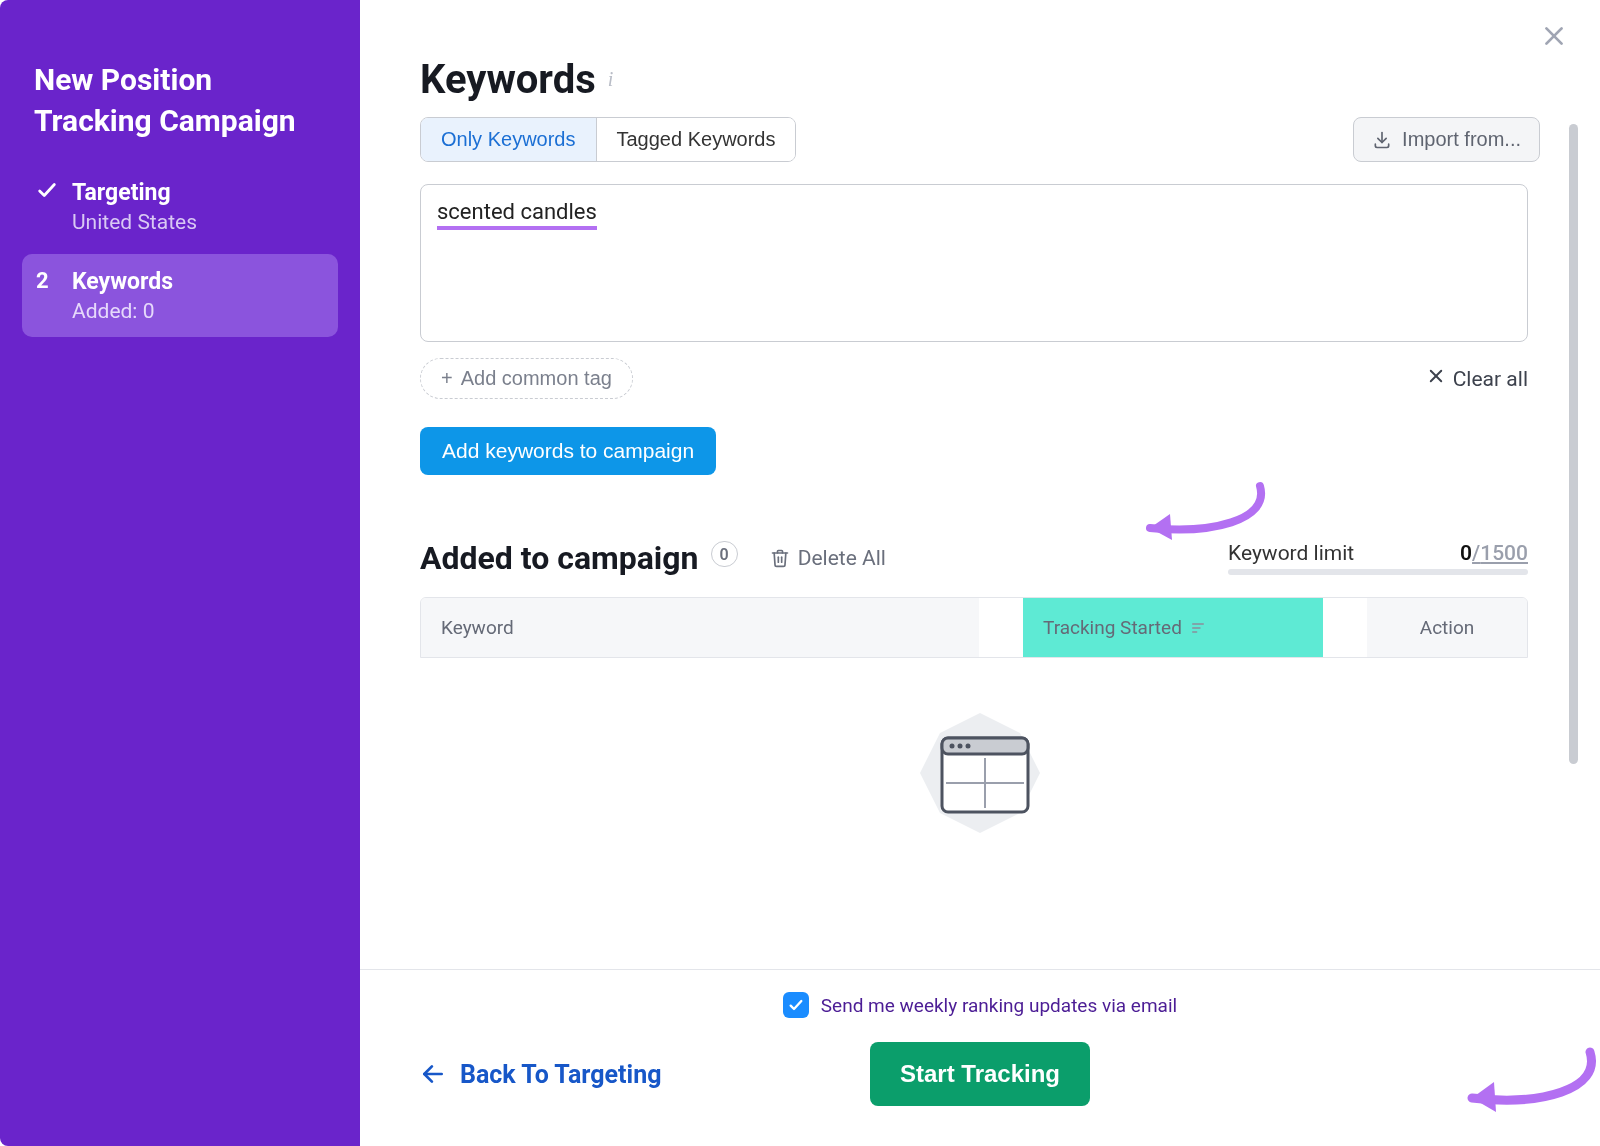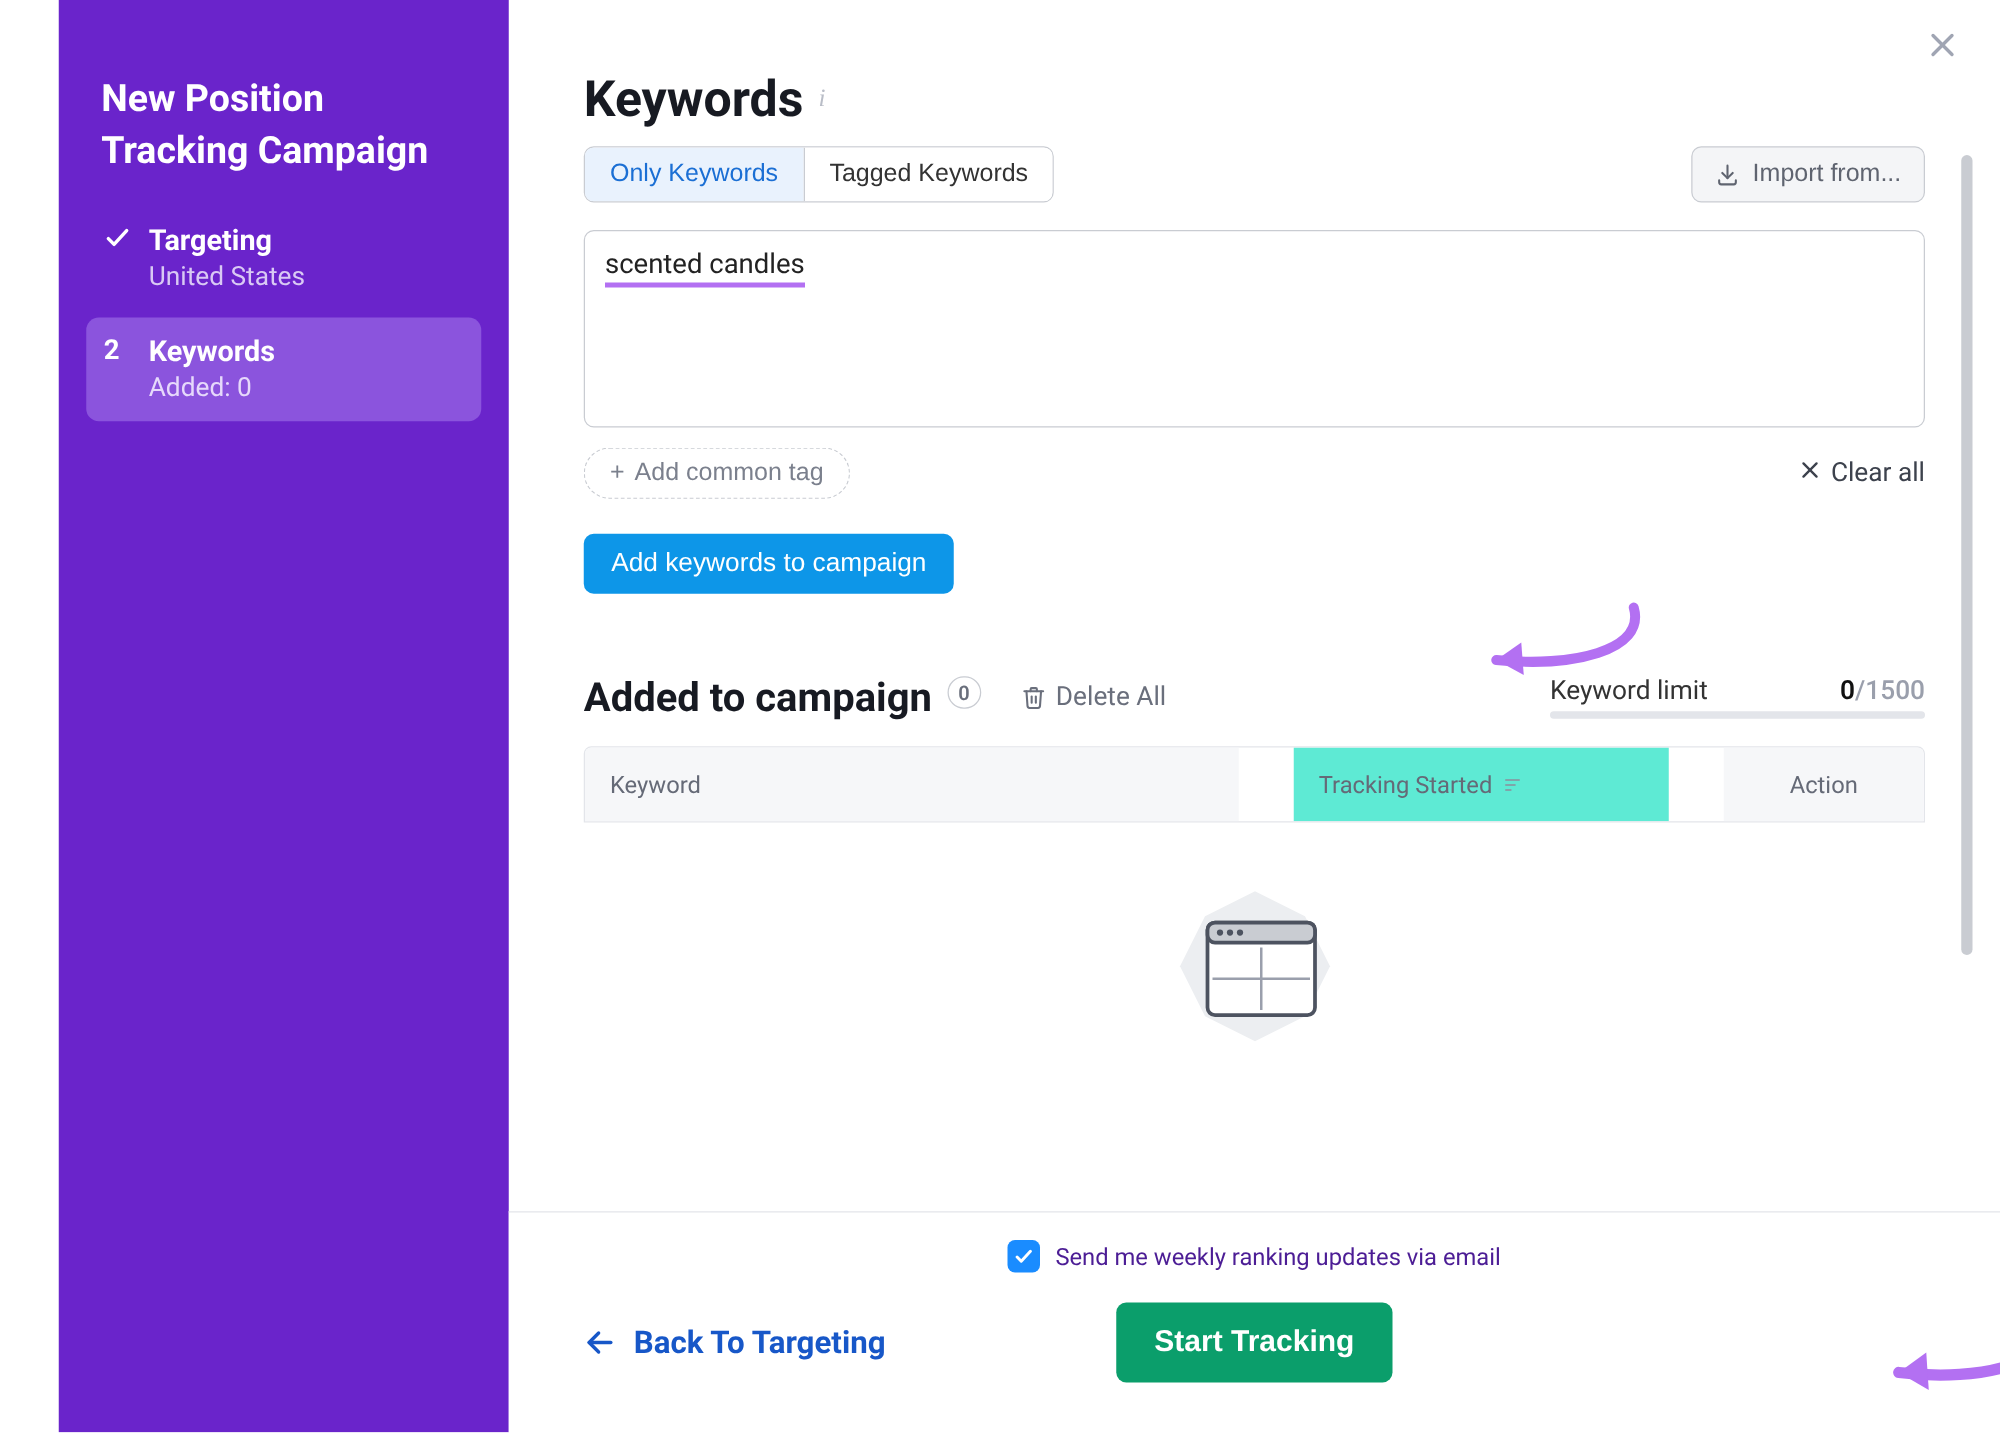--- a/index.html
+++ b/index.html
@@ -9,23 +9,22 @@
     background: #fff;
     color: #171a22;
     font-size: 18px;
   }
   .app {
     display: flex;
     width: 1600px;
     height: 1146px;
     position: relative;
     background:#fff;
-    border-radius:20px;
+    border-radius:8px;
     overflow:hidden;
-    padding-left:47px;
   }
 
   
   .sidebar {
     width: 360px;
     background: #6a24cb;
     color: #fff;
     padding: 60px 22px 20px 22px;
     flex-shrink: 0;
   }
@@ -238,21 +237,21 @@
   .limit {
     margin-left:auto;
     display:flex;
     flex-direction:column;
     align-items:flex-end;
     gap:4px;
     min-width:300px;
   }
   .limit-row { display:flex; width:100%; justify-content:space-between; font-size:21px; color:#333; }
   .limit-val { color:#111; font-weight:600; }
-  .limit-max { color:#9a9fac; font-weight:500; }
+  .limit-max { color:#9a9fac; font-weight:500;text-decoration:underline; }
   .limit-bar { width:100%; height:6px; background:#e3e5ea; border-radius:3px; }
 
   .table-head {
     margin-top:20px;
     width:100%;
     max-width:1108px;
     display:flex;
     border:1px solid #e3e5ea;
     border-radius:6px 6px 0 0;
     overflow:hidden;

